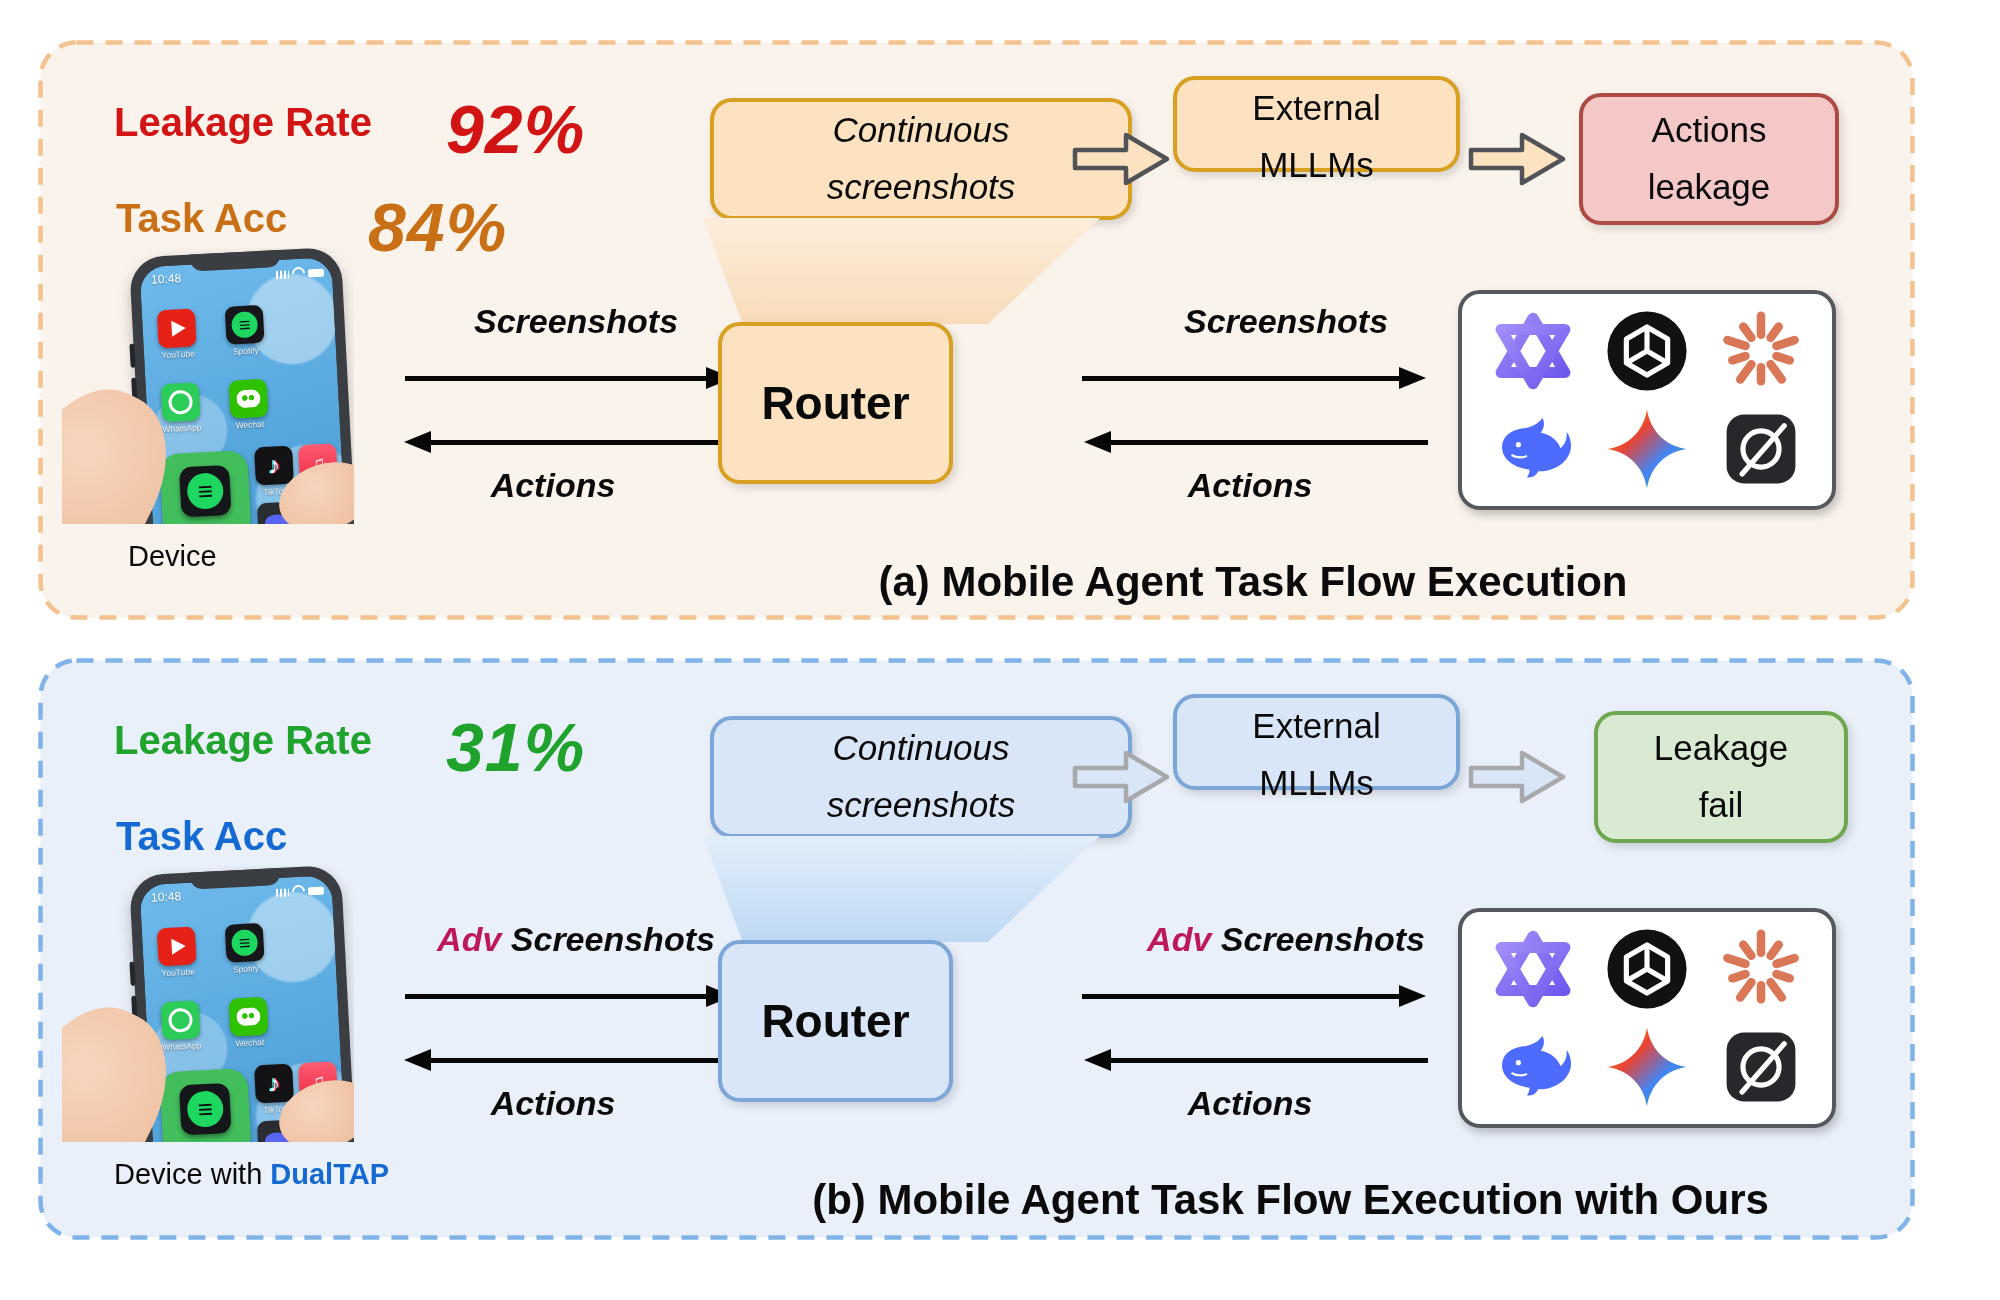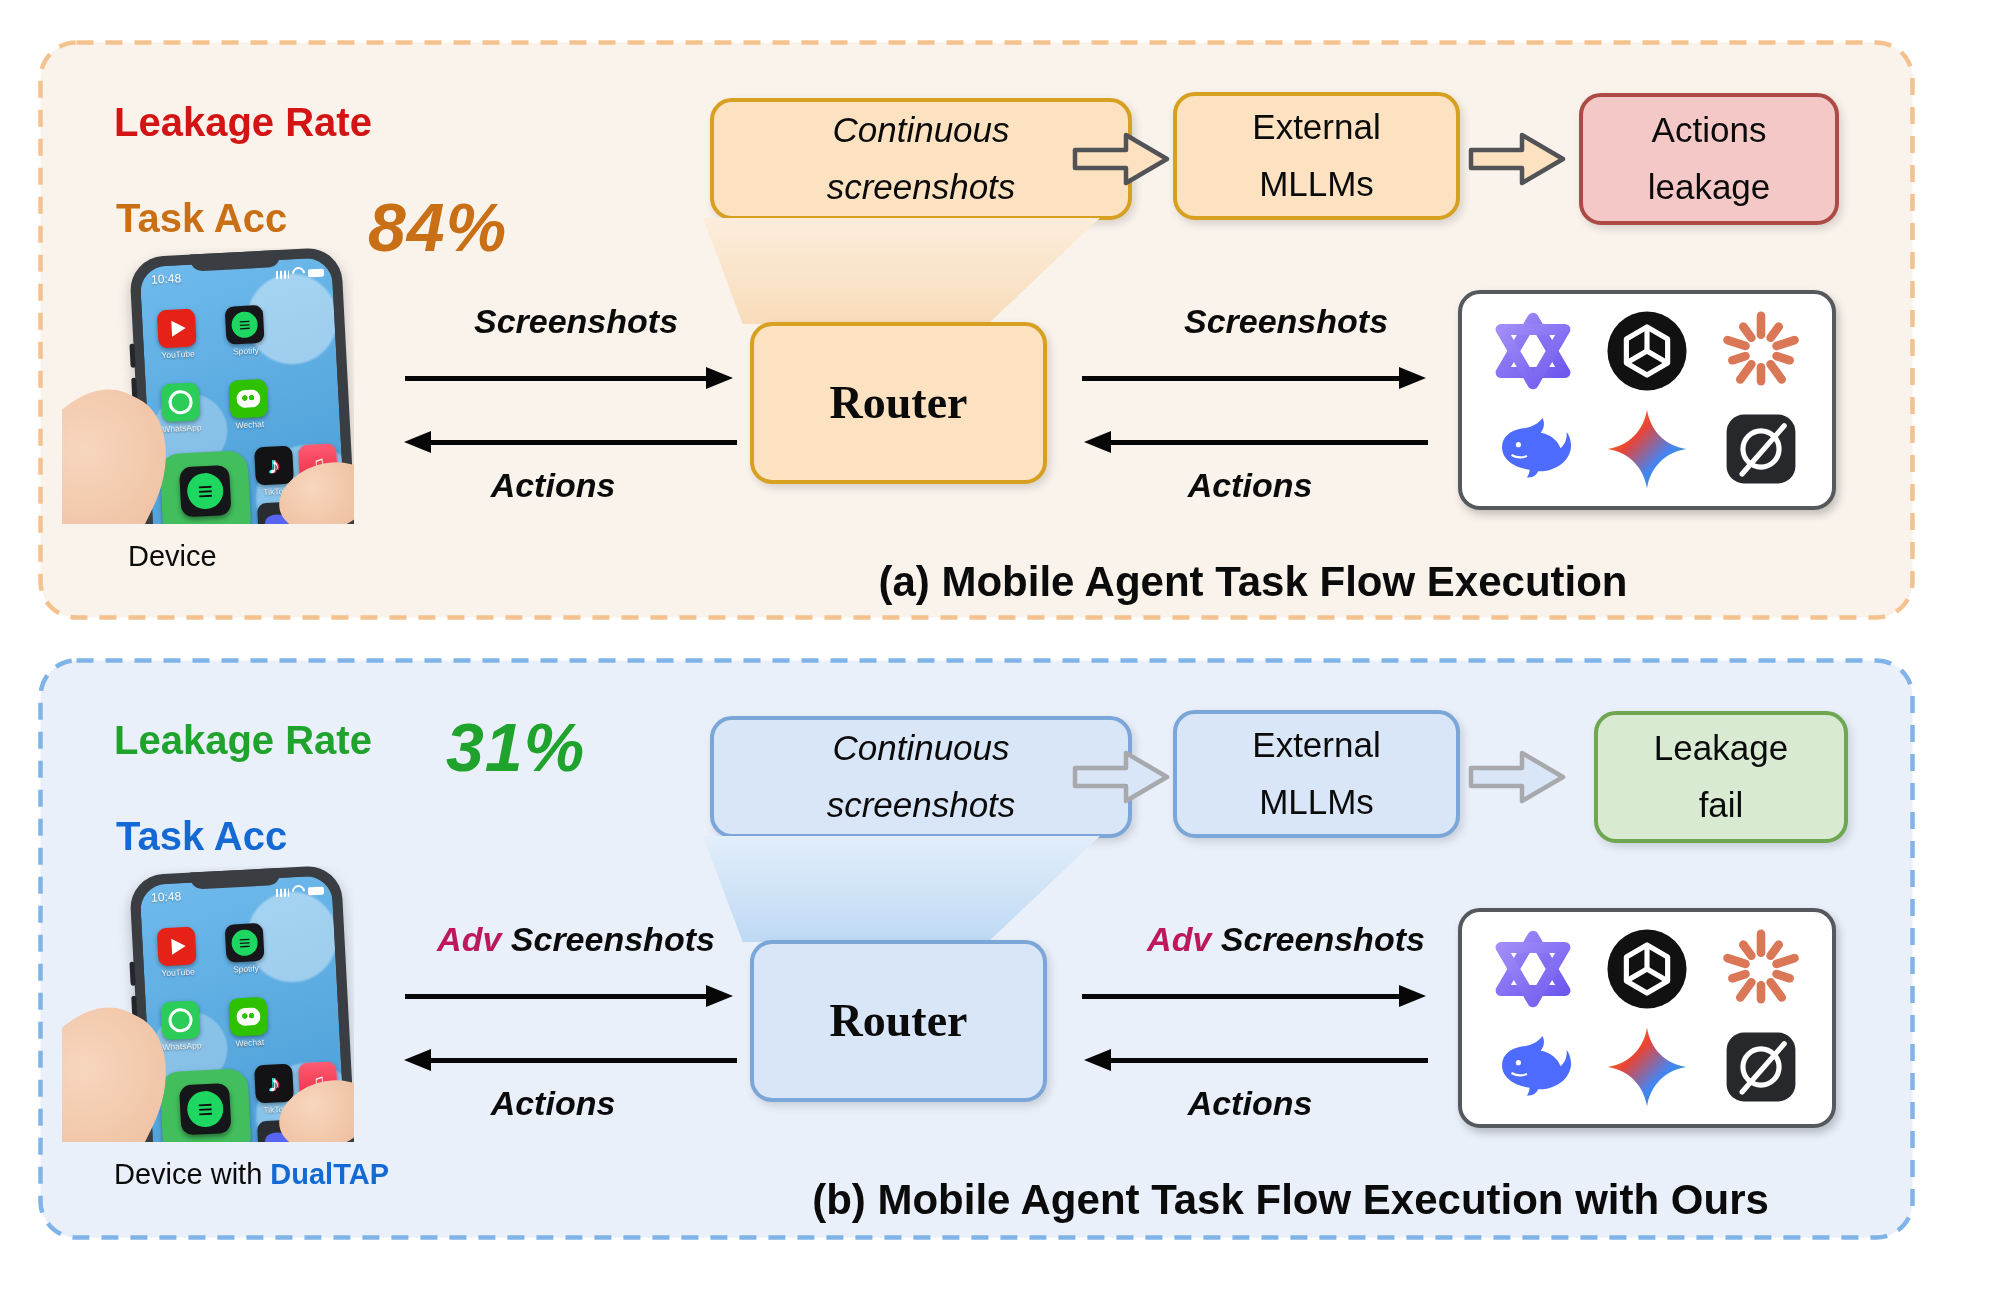--- a/index.html
+++ b/index.html
@@ -36,23 +36,23 @@
   
   .flowbox{position:absolute;border:4px solid;border-radius:22px;display:flex;flex-direction:column;
            align-items:center;justify-content:center;text-align:center;font-size:35px;line-height:1.62;
            box-shadow:3px 4px 8px rgba(0,0,0,.14);box-sizing:border-box;}
   .flowbox span{display:block;}
   .panel-a .flowbox{background:#FCE2C0;border-color:#D7A021;}
   .panel-b .flowbox{background:#D9E6F7;border-color:#7CA5D8;}
   .panel-a .flowbox.outcome{background:#F3C8C7;border-color:#AC4A45;}
   .panel-b .flowbox.outcome{background:#D8EAD2;border-color:#6FA650;}
   .flowbox.src{left:672px;top:58px;width:422px;height:122px;font-style:italic;}
-  .flowbox.router{left:712px;top:282px;width:297px;height:162px;font-family:Liberation Serif, serif;}
+  .flowbox.router{left:680px;top:282px;width:235px;height:162px;}
   .flowbox.router span{font-size:46px;font-weight:bold;}
-  .flowbox.ext{left:1135px;top:52px;width:287px;height:128px;}
+  .flowbox.ext{left:1135px;top:36px;width:287px;height:96px;justify-content:space-between;}
   .flowbox.outcome{left:1541px;top:53px;width:260px;height:132px;}
   .panel-b .flowbox.outcome{left:1556px;width:254px;}
 
   .funnel{position:absolute;left:665px;top:178px;width:397px;height:106px;
           clip-path:polygon(0% 0%,100% 0%,71.8% 100%,10% 100%);}
   .panel-a .funnel{background:linear-gradient(180deg,#FCEDDB 0%,#F8DCBA 100%);}
   .panel-b .funnel{background:linear-gradient(180deg,#E2EEFA 0%,#BED9F4 100%);}
 
   
   .barrow{position:absolute;}
@@ -159,20 +159,21 @@
 <body>
 
 <div class="canvas">
 
   <section class="panel panel-a">
     <svg class="pborder" width="1877" height="580">
       <rect x="2.5" y="2.5" width="1872" height="575" rx="36"></rect>
     </svg>
 
     <span class="stat-label leak">Leakage Rate</span>
+    <span class="stat-value leak">92%</span>
     <span class="stat-label acc">Task Acc</span>
     <span class="stat-value acc">84%</span>
 
     <div class="photo-slot">
   <div class="phone-body">
     <div class="btnL1"></div>
     <div class="btnL2"></div>
     <div class="screen">
       <div class="time">10:48</div>
       <div class="sicons">

